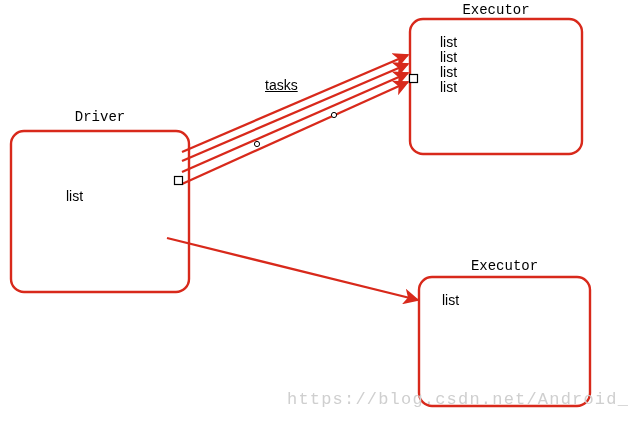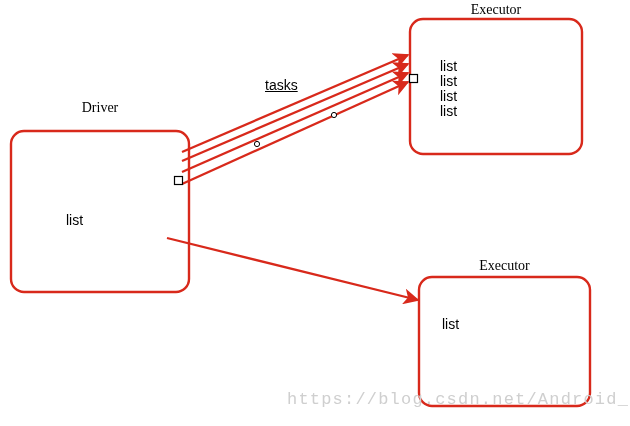--- a/index.html
+++ b/index.html
@@ -17,34 +17,33 @@
   }
   #diagram-svg {
     position: absolute;
     left: 0;
     top: 0;
     width: 630px;
     height: 426px;
   }
   .node-title {
     position: absolute;
-    font-family: Liberation Serif, serif;
+    font-family: Liberation Mono, monospace;
     font-size: 14px;
     color: #000000;
     white-space: nowrap;
     text-align: center;
   }
   .node-field {
     position: absolute;
     font-family: "Liberation Sans", sans-serif;
     font-size: 14px;
     color: #000000;
     white-space: nowrap;
     line-height: 15px;
-    margin-top: 24px;
   }
   .edge-label {
     position: absolute;
     font-family: "Liberation Sans", sans-serif;
     font-size: 14px;
     color: #000000;
     white-space: nowrap;
     text-decoration: underline;
   }
   .watermark {
@@ -83,21 +82,21 @@
     </g>
 
     <line x1="167" y1="238" x2="418" y2="300" stroke="#d8291b" stroke-width="2.3" marker-end="url(#arrow-red)"></line>
 
     <rect x="174.5" y="176.5" width="8" height="8" fill="#ffffff" stroke="#000000" stroke-width="1.2"></rect>
     <rect x="409.5" y="74.5" width="8" height="8" fill="#ffffff" stroke="#000000" stroke-width="1.2"></rect>
     <circle cx="257" cy="144" r="2.6" fill="#ffffff" stroke="#000000" stroke-width="1"></circle>
     <circle cx="334" cy="115" r="2.6" fill="#ffffff" stroke="#000000" stroke-width="1"></circle>
   </svg>
 
-  <div class="node-title" style="left:11px; top:100px; width:178px;">Driver</div>
+  <div class="node-title" style="left:11px; top:109px; width:178px;">Driver</div>
   <div class="node-field field-stack" style="left:66px; top:189px;">
     <div>list</div>
   </div>
 
   <div class="node-title" style="left:410px; top:2px; width:172px;">Executor</div>
   <div class="node-field field-stack" style="left:440px; top:35px;">
     <div>list</div>
     <div>list</div>
     <div>list</div>
     <div>list</div>

